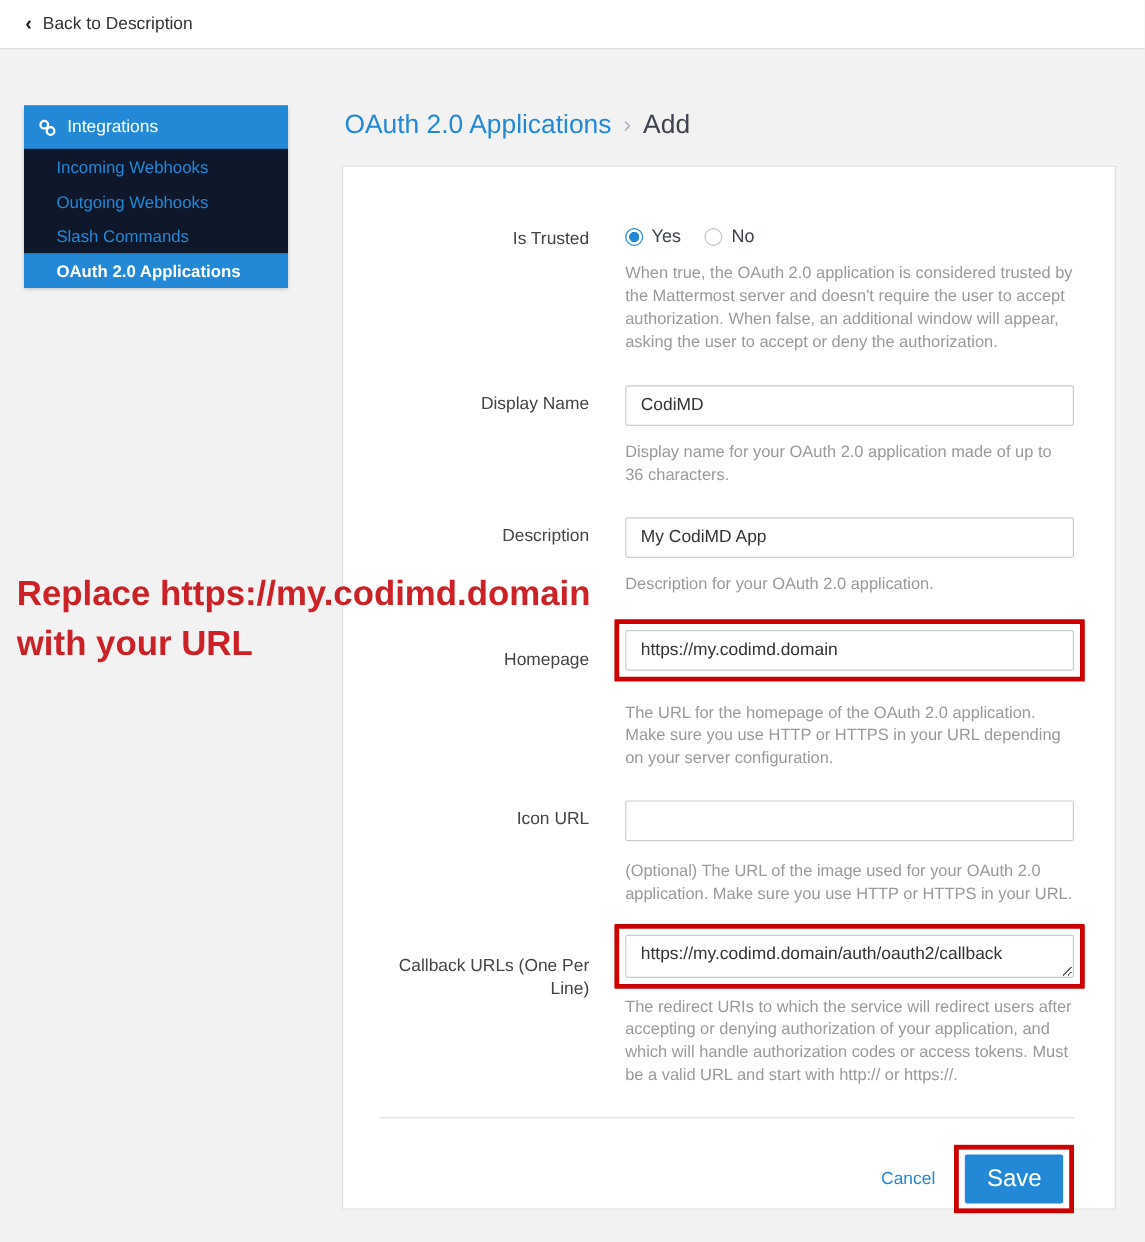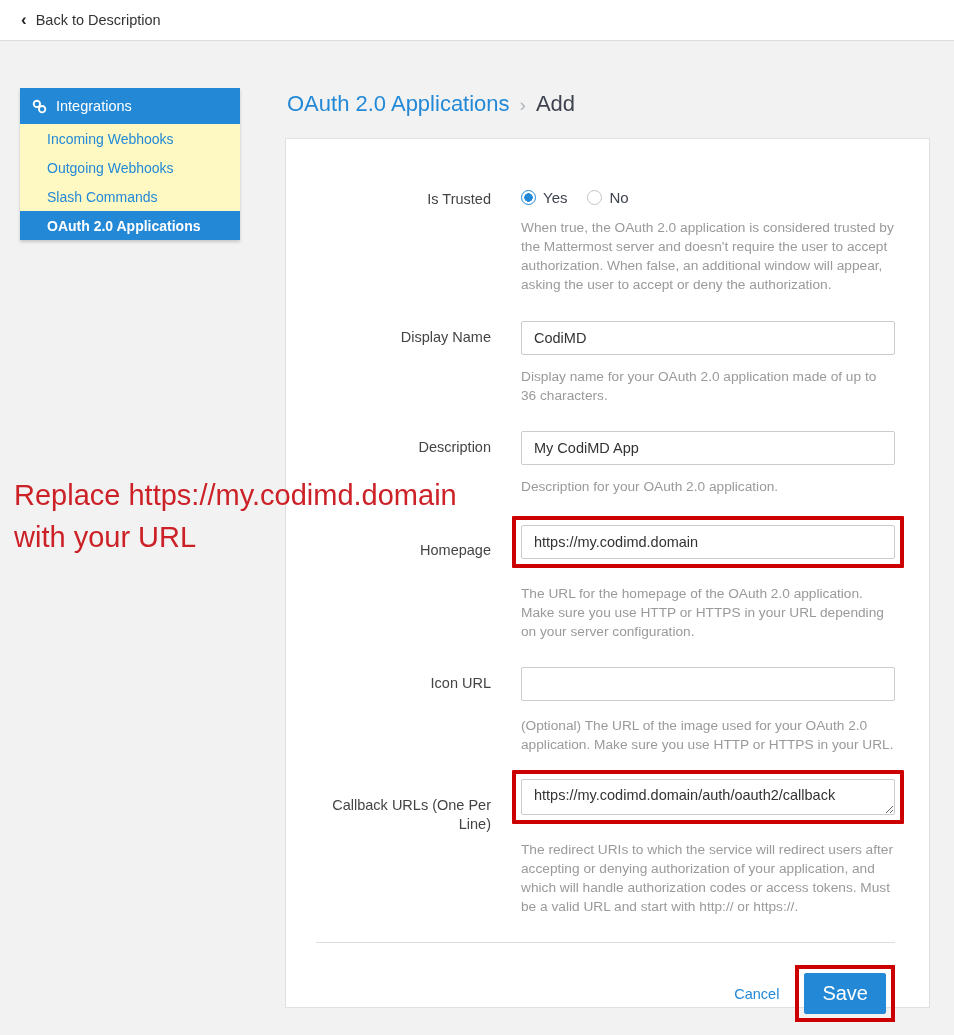--- a/index.html
+++ b/index.html
@@ -22,21 +22,21 @@
     color: #333333; font-size: 14.5px; text-decoration: none; cursor: pointer;
   }
   .chevron-left {
     font-size: 17px; font-weight: bold; color: #222; line-height: 1;
     transform: translateY(-1px);
   }
 
   
   .sidebar {
     position: absolute; left: 20px; top: 88px; width: 220px;
-    background: #fef9c3;
+    background: #0f172a;
     box-shadow: 0 2px 3px rgba(0,0,0,0.18);
   }
   .sidebar-header {
     background: #2389d7; color: #ffffff; height: 36px;
     display: flex; align-items: center; gap: 9px;
     padding-left: 12px; font-size: 14.5px; cursor: pointer;
   }
   .sidebar-header .link-icon { display: inline-flex; }
   .sidebar-item {
     height: 29px; display: flex; align-items: center;
@@ -120,21 +120,21 @@
   .save-button {
     background: #2389d7; color: #ffffff; border: 1px solid #2389d7;
     border-radius: 2px; font-size: 20px; padding: 8px 17px; cursor: pointer;
     font-family: "Liberation Sans", "DejaVu Sans", sans-serif;
   }
 
   
   .annotation-text {
     position: absolute; left: 14px; top: 474px; z-index: 10;
     color: #cc2127; font-size: 29px; line-height: 42px;
-    pointer-events: none; white-space: nowrap;
+    pointer-events: none; white-space: nowrap; font-weight: bold;
   }
 
   .spacer-row1 { margin-bottom: 27px; }
   .spacer-row2 { margin-bottom: 26px; }
   .spacer-row3 { margin-bottom: 29px; }
   .spacer-row4 { margin-bottom: 26px; }
   .spacer-row5 { margin-bottom: 25px; }
 </style>
 </head>
 <body>
@@ -228,21 +228,21 @@
       <div class="help-text" style="margin-top:15px;">(Optional) The URL of the image used for your OAuth 2.0 application. Make sure you use HTTP or HTTPS in your URL.</div>
     </div>
   </div>
 
   <div class="form-row">
     <div class="row-label" style="padding-top:17px;">Callback URLs (One Per Line)</div>
     <div class="row-control">
       <div class="red-rect">
         <textarea class="text-area" style="">https://my.codimd.domain/auth/oauth2/callback</textarea>
       </div>
-      <div class="help-text" style="margin-top:16px;">The redirect URIs to which the service will redirect users after accepting or denying authorization of your application, and which will handle authorization codes or access tokens. Must be a valid URL and start with http:// or https://.</div>
+      <div class="help-text" style="margin-top:5px;">The redirect URIs to which the service will redirect users after accepting or denying authorization of your application, and which will handle authorization codes or access tokens. Must be a valid URL and start with http:// or https://.</div>
     </div>
   </div>
 
   <hr class="card-divider">
 
   <div class="form-footer">
     <a class="cancel-link">Cancel</a>
     <span class="red-rect-btn">
       <button class="save-button">Save</button>
     </span>

